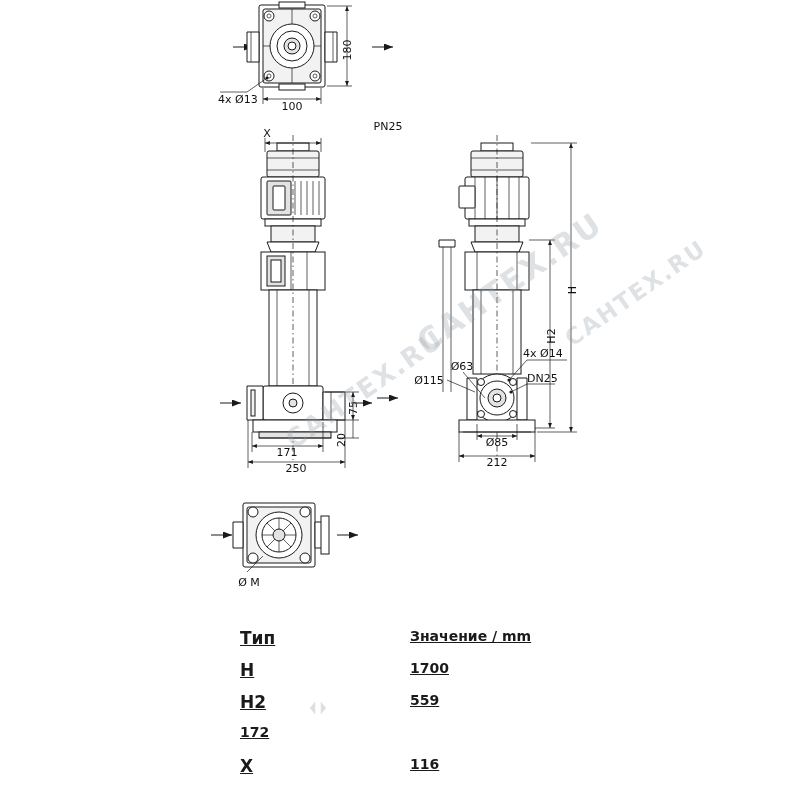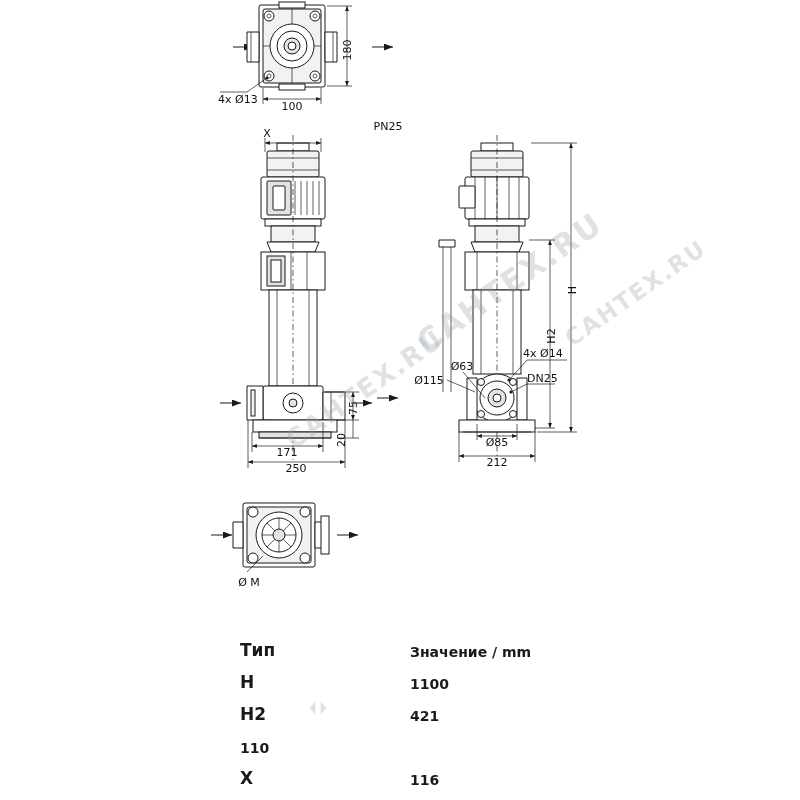--- a/index.html
+++ b/index.html
@@ -51,22 +51,23 @@
   }
   
   .spec {
     position: absolute;
     left: 225px;
     top: 628px;
     width: 370px;
   }
   .spec-row {
     display: flex;
-    align-items: flex-end;
+    align-items: flex-start;
     height: 32px;
+    text-decoration: underline;
   }
   .spec-col-type {
     width: 170px;
     font-size: 17px;
   }
   .spec-col-val {
     font-size: 14px;
   }
   .spec-head .spec-col-type,
   .spec-head .spec-col-val {
@@ -366,28 +367,28 @@
     <path d="M21 12 L15 5 L15 19 Z" fill="rgba(150,160,170,0.33)"></path>
   </svg>
 
   <div class="spec">
     <div class="spec-row spec-head">
       <div class="spec-col-type">Тип</div>
       <div class="spec-col-val">Значение / mm</div>
     </div>
     <div class="spec-row">
       <div class="spec-col-type">H</div>
-      <div class="spec-col-val">1100</div>
+      <div class="spec-col-val">1700</div>
     </div>
     <div class="spec-row">
       <div class="spec-col-type">H2</div>
-      <div class="spec-col-val">421</div>
+      <div class="spec-col-val">559</div>
     </div>
     <div class="spec-row">
-      <div class="spec-col-val">110</div>
+      <div class="spec-col-val">172</div>
     </div>
     <div class="spec-row">
       <div class="spec-col-type">X</div>
       <div class="spec-col-val">116</div>
     </div>
   </div>
 
 </div>
 
 </body></html>

